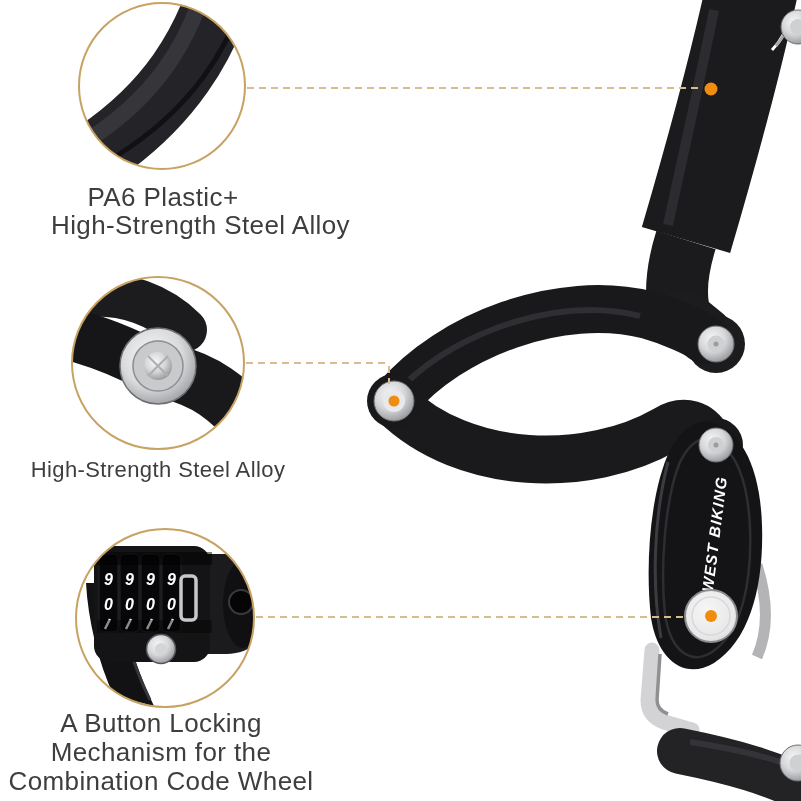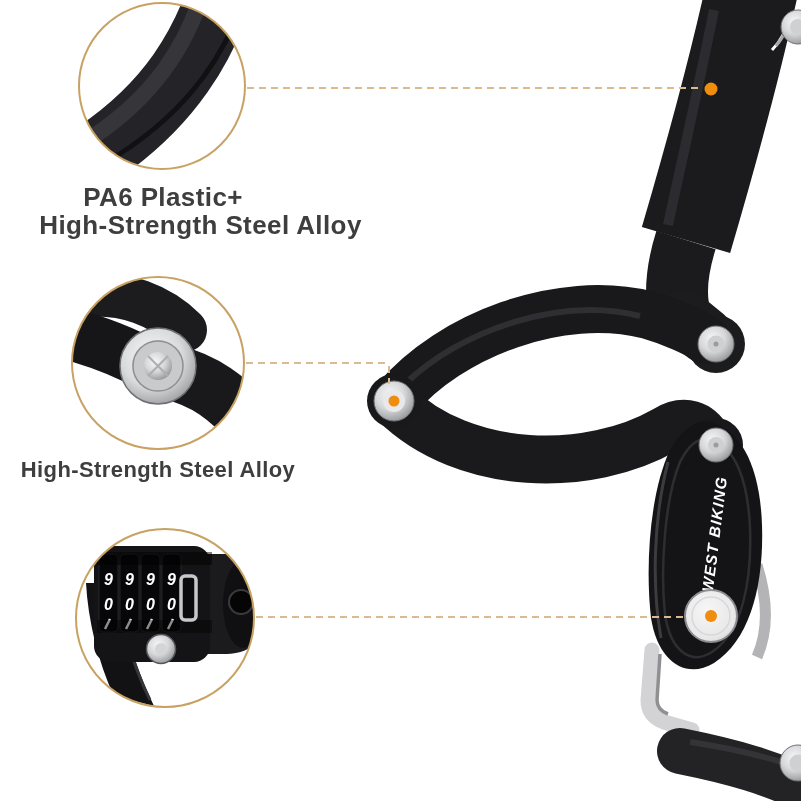--- a/index.html
+++ b/index.html
@@ -3,21 +3,21 @@
 <meta charset="utf-8">
 <style>
   html,body{margin:0;padding:0;background:#fff;}
   .stage{
     position:relative;width:801px;height:801px;background:#fff;overflow:hidden;
     font-family:"Liberation Sans", sans-serif;
   }
   .stage svg{position:absolute;left:0;top:0;}
   .callout-label{
     position:absolute;text-align:center;color:#3e3e3e;
-    letter-spacing:0.4px;white-space:nowrap;font-weight:bold;
+    letter-spacing:0.4px;white-space:nowrap;
   }
   .lbl-26{font-size:26px;line-height:29px;}
   .lbl-22{font-size:22px;line-height:26px;}
   .lbl1a{left:3px;top:183px;width:320px;}
   .lbl1b{left:28px;top:211px;width:345px;}
   .lbl2{left:0px;top:457px;width:316px;}
   .lbl3{left:0px;top:709px;width:322px;}
 </style>
 </head>
 <body>
@@ -189,14 +189,19 @@
   <circle cx="711" cy="89" r="6.5" fill="#f08c0e"></circle>
   <circle cx="394" cy="401" r="5.5" fill="#f08c0e"></circle>
   <circle cx="711" cy="616" r="6" fill="#f08c0e"></circle>
 </svg>
 
   <div class="callout-label lbl-26 lbl1a">PA6 Plastic+</div>
   <div class="callout-label lbl-26 lbl1b">High-Strength Steel Alloy</div>
 
   <div class="callout-label lbl-22 lbl2">High-Strength Steel Alloy</div>
 
+  <div class="callout-label lbl-26 lbl3">
+    <div>A Button Locking</div>
+    <div>Mechanism for the</div>
+    <div>Combination Code Wheel</div>
+  </div>
 
 </div>
 
 </body></html>

